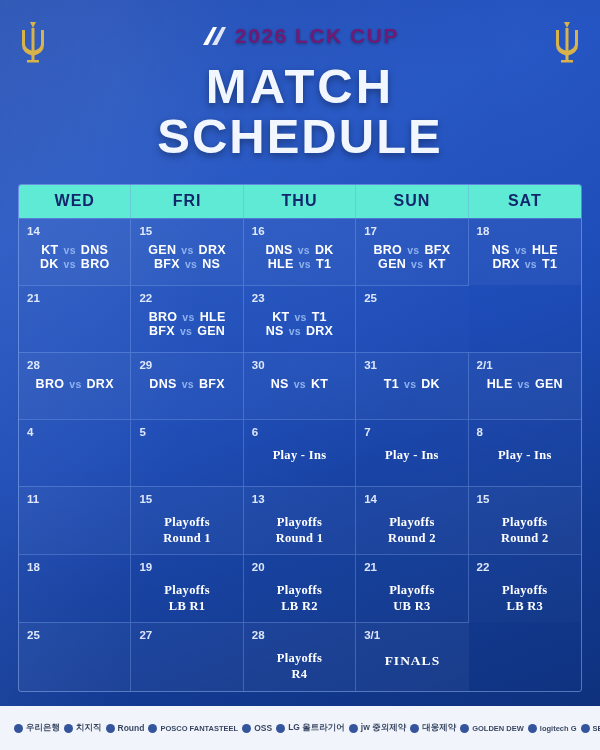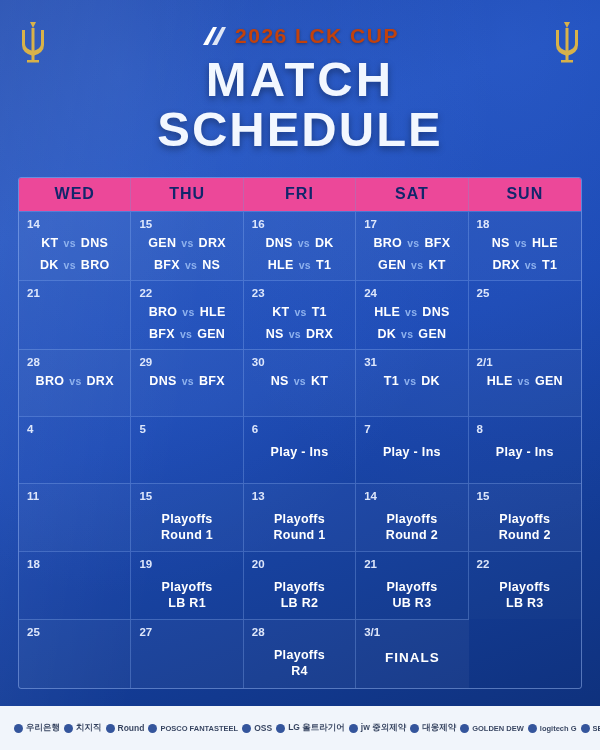--- a/index.html
+++ b/index.html
@@ -25,56 +25,56 @@
   
   header { position: relative; padding: 16px 0 10px; text-align: center; }
   .trident { position:absolute; top:22px; width:30px; height:44px; }
   .trident.left { left: 18px; }
   .trident.right { right: 18px; }
 
   .cup-line { display:flex; align-items:center; justify-content:center; gap:8px; margin-top: 8px; }
   .lck-mark { width: 26px; height: 22px; }
   .cup-title {
     font-size: 21px; font-weight: 700; letter-spacing: 1.5px;
-    color:#c2410c; text-shadow: 0 1px 3px rgba(0,0,0,.35);
+    color:#701a75; text-shadow: 0 1px 3px rgba(0,0,0,.35);
   }
   .big-title {
     font-size: 49px; font-weight: 800; letter-spacing: 3px; line-height: 1.02;
     color:#f2f7ff; text-shadow: 0 3px 7px rgba(0,0,0,.35);
-    margin-top: 7px;
+    margin-top: 14px;
   }
   .big-title .l2 { display:block; letter-spacing: 2px; }
 
   
   .cal { margin: 12px 18px 0; border: 1px solid rgba(170,200,255,.45); border-radius:3px; overflow:hidden; }
   .row { display:grid; grid-template-columns: repeat(5,1fr); }
-  .dow { background:#ec4899; }
+  .dow { background:#5eead4; }
   .dow .cell {
     color:#11266b; font-weight:800; font-size:16px; letter-spacing:1px;
     text-align:center; padding:7px 0 8px;
     border-right:1px solid rgba(120,150,210,.35);
   }
   .dow .cell:last-child { border-right:none; }
 
   .week .cell {
     min-height: 67px; padding: 6px 8px 8px;
     border-right: 1px solid rgba(150,185,250,.30);
     border-top: 1px solid rgba(150,185,250,.30);
     background: rgba(255,255,255,0.015);
   }
   .week .cell:last-child { border-right:none; }
   .week:nth-child(odd) .cell { background: rgba(255,255,255,0.045); }
 
   .daynum { font-size: 11.5px; font-weight:700; color:#e8efff; opacity:.95; }
 
-  .matches { margin-top: 6px; display:flex; flex-direction:column; gap:8px; align-items:center; }
+  .matches { margin-top: 6px; display:flex; flex-direction:column; gap:0; align-items:center; }
   .match { font-size: 12.5px; font-weight:800; letter-spacing:.3px; color:#fff; white-space:nowrap; }
   .match .vs { color:#8fb2ee; font-weight:700; font-size:10.5px; margin:0 5px; }
 
-  .note { margin-top: 10px; text-align:center; font-size:12.5px; font-weight:800; line-height:1.25; letter-spacing:.3px; }
+  .note { margin-top: 10px; text-align:center; font-size:12.5px; font-weight:800; line-height:1.25; letter-spacing:.3px;font-family:Liberation Serif, serif; }
   .note.big { font-size:13.5px; letter-spacing:1px; margin-top:12px; }
 
   
   .sponsors {
     margin-top:auto; height: 44px; background:#f1f5fb;
     display:flex; align-items:center; justify-content:space-between;
     padding: 8px 14px; gap: 4px;
   }
   .sp { color:#1b2a4a; font-size: 8.5px; font-weight:700; white-space:nowrap; display:flex; align-items:center; gap:3px; opacity:.88; }
   .sp .dot { width:9px; height:9px; border-radius:50%; background:#1b3f8f; display:inline-block; }
@@ -113,24 +113,24 @@
 
     <div class="big-title">
       <span class="l1">MATCH</span>
       <span class="l2">SCHEDULE</span>
     </div>
   </header>
 
   <div class="cal">
     <div class="row dow" id="dow-row">
         <div class="cell">WED</div>
+        <div class="cell">FRI</div>
         <div class="cell">THU</div>
-        <div class="cell">FRI</div>
+        <div class="cell">SUN</div>
         <div class="cell">SAT</div>
-        <div class="cell">SUN</div>
       </div>
     <div id="weeks">
         <div class="row week">
           <div class="cell">
             <div class="daynum">14</div>
             <div class="matches">
               <div class="match"><span>KT</span><span class="vs">vs</span><span>DNS</span></div>
               <div class="match"><span>DK</span><span class="vs">vs</span><span>BRO</span></div>
             </div>
           </div>
@@ -175,27 +175,20 @@
             </div>
           </div>
           <div class="cell">
             <div class="daynum">23</div>
             <div class="matches">
               <div class="match"><span>KT</span><span class="vs">vs</span><span>T1</span></div>
               <div class="match"><span>NS</span><span class="vs">vs</span><span>DRX</span></div>
             </div>
           </div>
           <div class="cell">
-            <div class="daynum">24</div>
-            <div class="matches">
-              <div class="match"><span>HLE</span><span class="vs">vs</span><span>DNS</span></div>
-              <div class="match"><span>DK</span><span class="vs">vs</span><span>GEN</span></div>
-            </div>
-          </div>
-          <div class="cell">
             <div class="daynum">25</div>
           </div>
         </div>
         <div class="row week">
           <div class="cell">
             <div class="daynum">28</div>
             <div class="matches">
               <div class="match"><span>BRO</span><span class="vs">vs</span><span>DRX</span></div>
             </div>
           </div>

